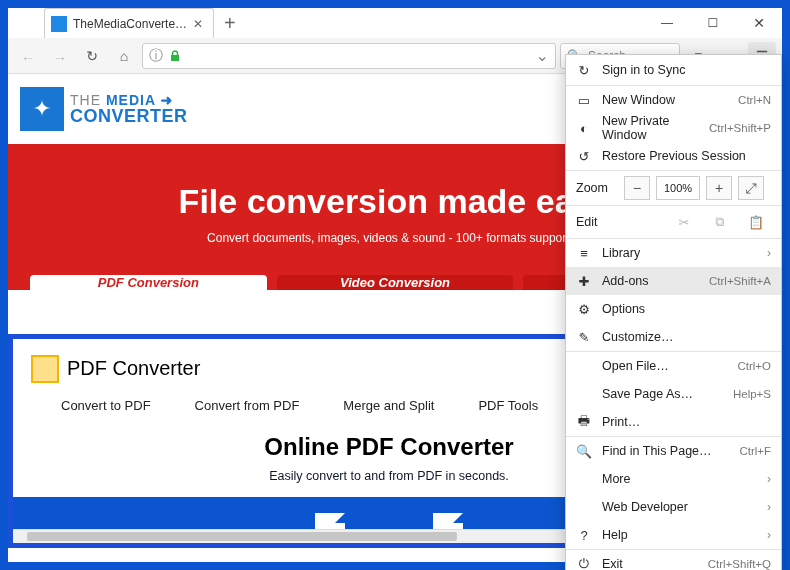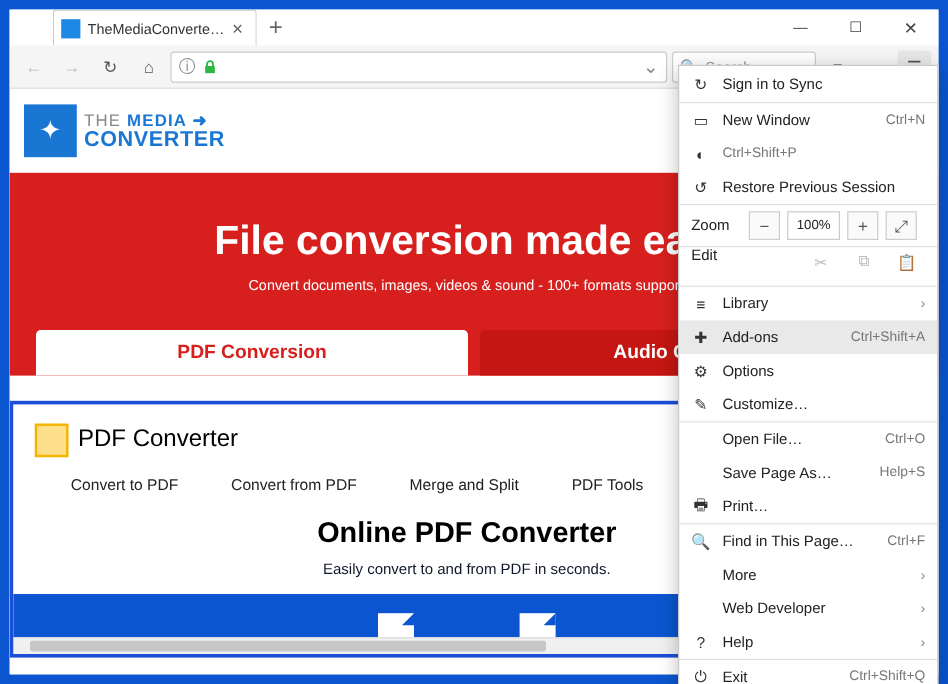--- a/index.html
+++ b/index.html
@@ -26,23 +26,23 @@
 .logo { display:flex; align-items:center; gap:6px; }
 .logo-sq { width:44px; height:44px; background:#1976d2; display:flex; align-items:center; justify-content:center; color:#fff; font-size:22px; }
 .logo-txt { line-height:1; }
 .logo-l1 { color:#1976d2; font-weight:700; font-size:14px; letter-spacing:1px; }
 .logo-l1 .thin { color:#888; font-weight:400; }
 .logo-l2 { color:#1976d2; font-weight:800; font-size:18px; letter-spacing:0.5px; }
 .redband { background:#d7201e; color:#fff; text-align:center; padding:38px 0 20px; }
 .redband h1 { font-size:34px; font-weight:800; margin-bottom:10px; }
 .redband p { font-size:12px; }
 .tabsrow { background:#d7201e; display:flex; gap:10px; padding:10px 22px 0; }
-.ctab { flex:1; background:#c51613; color:#fff; font-size:16px; font-weight:700; padding:10px; text-align:center; border-radius:4px 4px 0 0; }
+.ctab { flex:1; background:#c51613; color:#fff; font-size:13px; font-weight:700; text-align:center; border-radius:4px 4px 0 0;font-style:italic; }
 .ctab.active { background:#fff; color:#d7201e; }
-.pdfpanel { position:absolute; left:0; right:12px; top:260px; bottom:14px; background:#fff; border:3px solid #1d4ed8; overflow:hidden; }
+.pdfpanel { position:absolute; left:0; right:12px; top:260px; bottom:14px; background:#fff; border:5px solid #1d4ed8; overflow:hidden; }
 .pdfvscroll { position:absolute; right:0; top:0; bottom:14px; width:14px; background:#f0f0f0; border-left:1px solid #ddd; }
 .pdfvscroll .thumb { position:absolute; left:2px; right:2px; top:14px; height:110px; background:#c6c6c6; border-radius:2px; }
 .pdfvscroll .ar { position:absolute; left:0; right:0; height:14px; text-align:center; font-size:8px; color:#666; }
 .pdfhscroll { position:absolute; left:0; right:14px; bottom:0; height:14px; background:#f0f0f0; border-top:1px solid #ddd; }
 .pdfhscroll .thumb { position:absolute; top:2px; bottom:2px; left:14px; width:430px; background:#c6c6c6; border-radius:2px; }
 .pdfhead { display:flex; align-items:center; padding:14px 18px; }
 .pdfhead-icon { width:28px; height:28px; background:#ffe08a; border:2px solid #f5b400; margin-right:8px; }
 .pdfhead-title { font-size:20px; font-weight:400; flex:1; }
 .signin { font-size:13px; font-weight:700; margin-right:12px; color:#222; }
 .signup { background:#2db742; color:#fff; font-size:13px; font-weight:700; padding:8px 14px; border-radius:3px; }
@@ -58,21 +58,21 @@
 .mrow.h30 { height:30px; }
 .mrow.highlight { background:#e9e9e9; }
 .mico { width:16px; height:16px; display:flex; align-items:center; justify-content:center; color:#333; flex-shrink:0; font-size:13px; }
 .mlabel { flex:1; }
 .mshort { color:#777; font-size:11.5px; }
 .msep { height:1px; background:#e2e2e2; }
 .zoomrow { display:flex; align-items:center; height:34px; padding:0 10px; gap:6px; }
 .zoomlbl { width:42px; }
 .zbtn { width:26px; height:24px; border:1px solid #ccc; background:#fafafa; display:flex; align-items:center; justify-content:center; font-size:14px; color:#555; }
 .zpct { width:44px; height:24px; border:1px solid #ccc; background:#fff; display:flex; align-items:center; justify-content:center; font-size:11px; }
-.editrow { display:flex; height:32px; padding:0 10px; gap:6px; }
+.editrow { display:flex; align-items:center; height:32px; padding:0 10px; gap:6px; }
 .editlbl { width:42px; }
 .eico { width:30px; height:24px; display:flex; align-items:center; justify-content:center; color:#bbb; font-size:13px; }
 .chev { color:#888; font-size:12px; }
 svg { display:block; }
 </style>
 </head>
 <body>
 
 <div class="window">
   <div class="titlebar">
@@ -122,20 +122,21 @@
             <div class="logo-l2">CONVERTER</div>
           </div>
         </div>
       </div>
       <div class="redband">
         <h1>File conversion made easy</h1>
         <p>Convert documents, images, videos &amp; sound - 100+ formats supported</p>
       </div>
       <div class="tabsrow">
         <div class="ctab active">PDF Conversion</div>
+        <div class="ctab">Video Conversion</div>
         <div class="ctab">Audio Conversion</div>
       </div>
     </div>
 
     <div class="pdfpanel">
       <div class="pdfhead">
         <div class="pdfhead-icon"></div>
         <div class="pdfhead-title">PDF Converter</div>
         <div class="signin">Sign In</div>
         <div class="signup">Sign Up</div>
@@ -173,20 +174,21 @@
     <span class="mlabel">Sign in to Sync</span>
   </div>
   <div class="msep"></div>
   <div class="mrow">
     <span class="mico">▭</span>
     <span class="mlabel">New Window</span>
     <span class="mshort">Ctrl+N</span>
   </div>
   <div class="mrow">
     <span class="mico">◐</span>
+    <span class="mlabel">New Private Window</span>
     <span class="mshort">Ctrl+Shift+P</span>
   </div>
   <div class="mrow">
     <span class="mico">↺</span>
     <span class="mlabel">Restore Previous Session</span>
   </div>
   <div class="msep"></div>
   <div class="zoomrow">
     <span class="zoomlbl">Zoom</span>
     <div class="zbtn">−</div>

